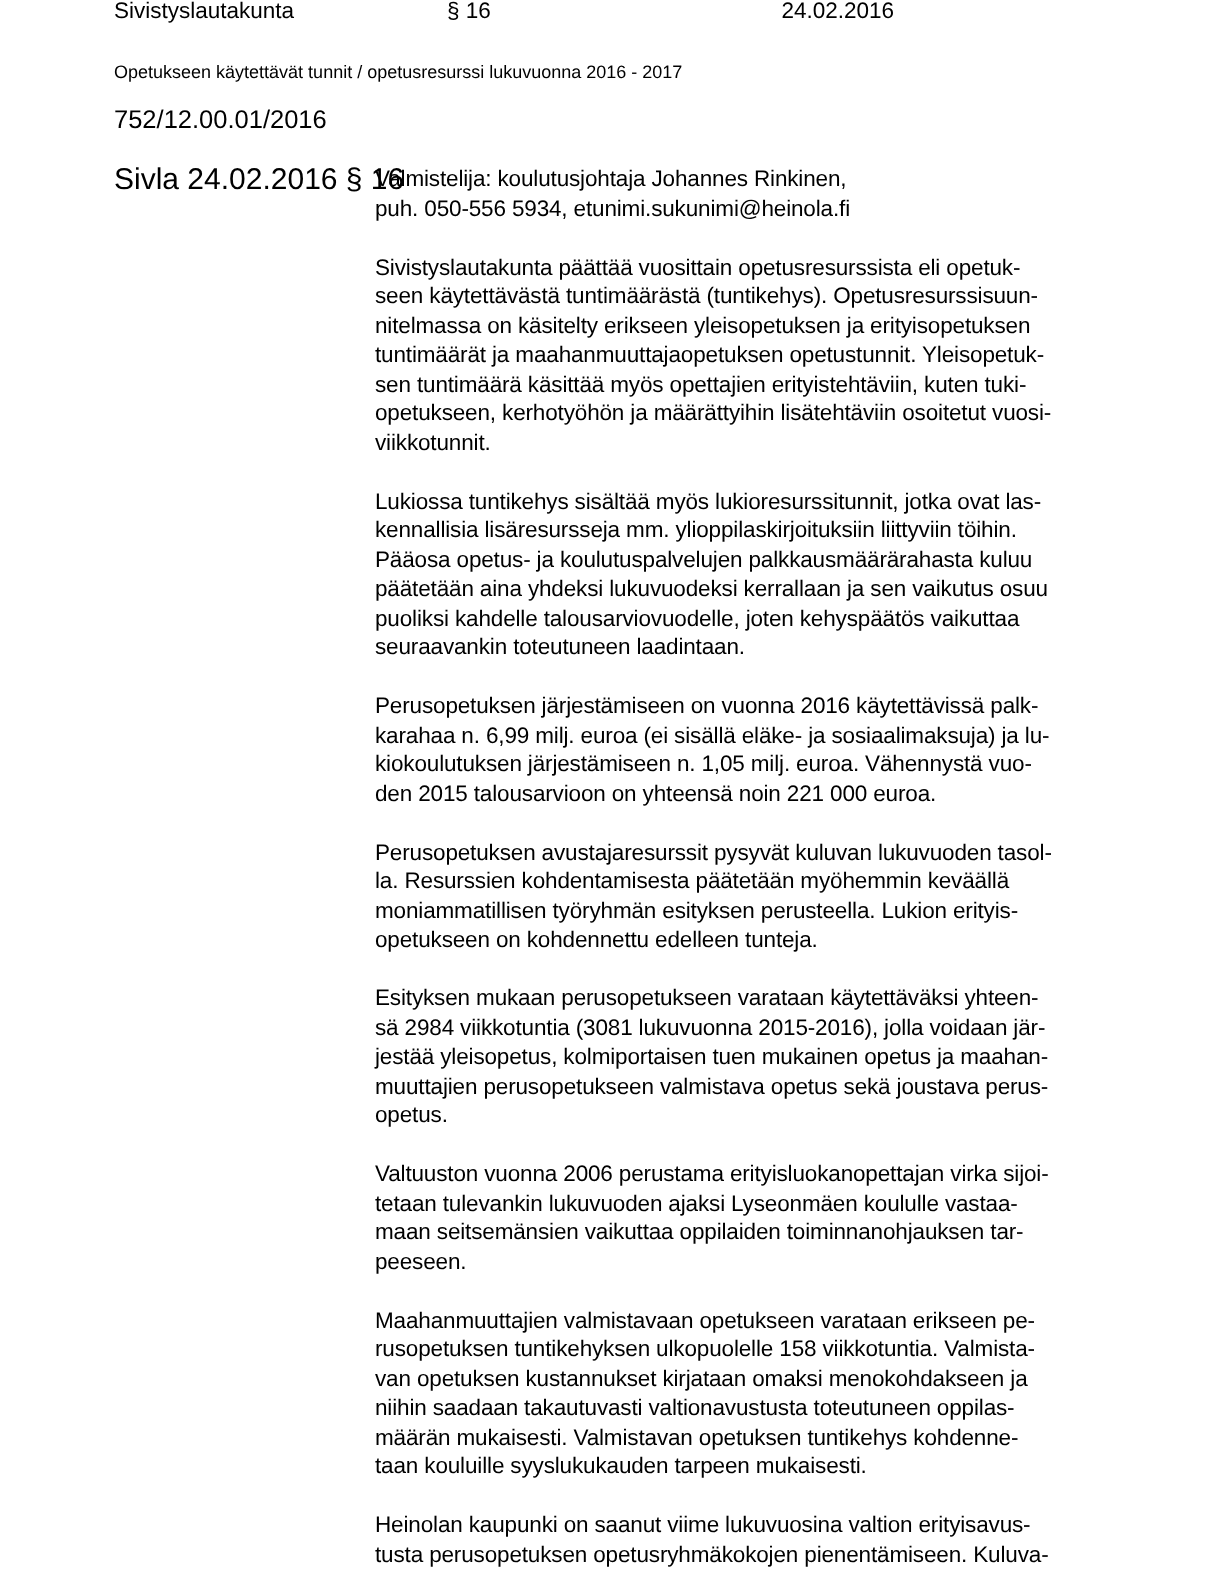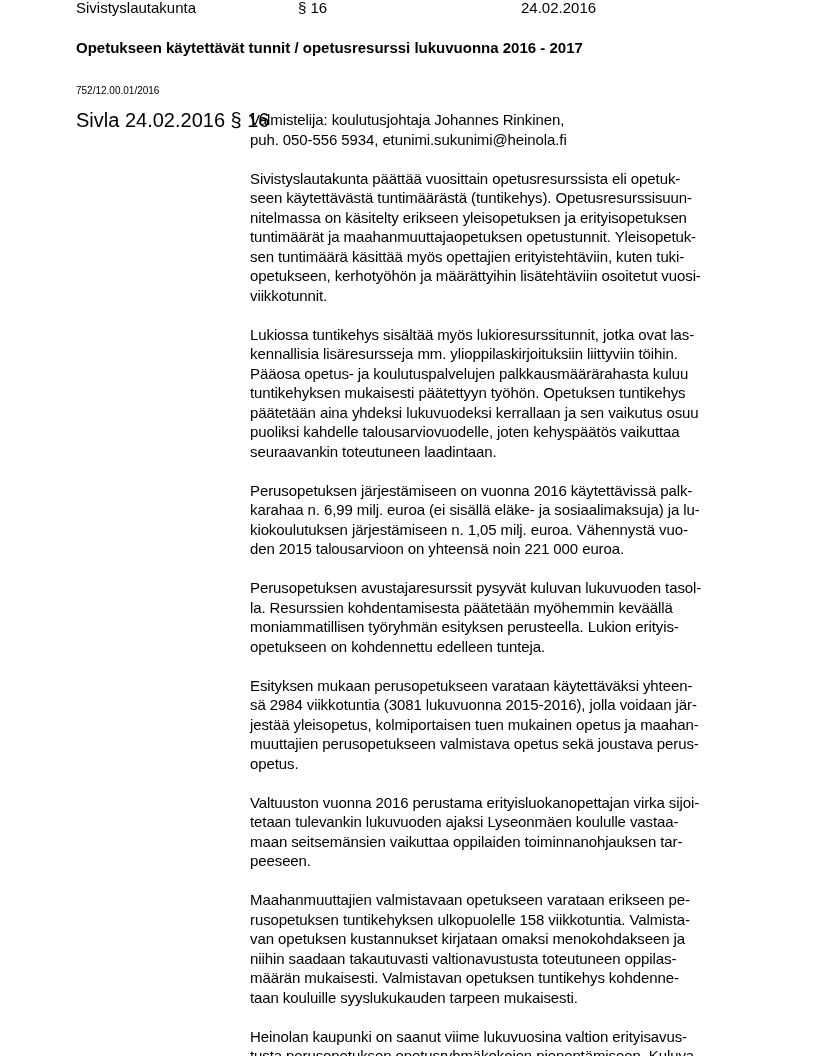--- a/index.html
+++ b/index.html
@@ -1,21 +1,21 @@
 <!DOCTYPE html>
 <html><head>
 <meta charset="utf-8">
 <style>
   html, body { margin: 0; padding: 0; background: #ffffff; }
   body { width: 816px; height: 1056px; overflow: hidden; position: relative;
          font-family: "Liberation Sans", sans-serif; color: #000; }
   .page { position: absolute; left: 0; top: 0; width: 746px; height: 1056px; }
   .hdr { position: absolute; top: -2px; font-size: 15px; line-height: 20px; }
-  .title { position: absolute; left: 76px; top: 38px; font-size: 15px; font-weight: bold; line-height: 20px; }
-  .docnum { position: absolute; left: 76px; top: 81px; font-size: 10px; line-height: 20px; }
+  .title { position: absolute; left: 76px; top: 38px; font-size: 12px; font-weight: normal; line-height: 20px; }
+  .docnum { position: absolute; left: 76px; top: 70px; font-size: 17px; line-height: 20px; }
   .ref { position: absolute; left: 76px; top: 110px; font-size: 20px; line-height: 20px; }
   .body { position: absolute; left: 250px; top: 110px; width: 500px; font-size: 15px; line-height: 19.5px; letter-spacing: -0.1px; }
   .body p { margin: 0 0 19.5px 0; }
   .body .line { display: block; white-space: nowrap; }
 </style>
 </head>
 <body>
 
 <div class="page">
   <span class="hdr" style="left:76px">Sivistyslautakunta</span>
@@ -37,21 +37,20 @@
         <span class="line">nitelmassa on käsitelty erikseen yleisopetuksen ja erityisopetuksen</span>
         <span class="line">tuntimäärät ja maahanmuuttajaopetuksen opetustunnit. Yleisopetuk-</span>
         <span class="line">sen tuntimäärä käsittää myös opettajien erityistehtäviin, kuten tuki-</span>
         <span class="line">opetukseen, kerhotyöhön ja määrättyihin lisätehtäviin osoitetut vuosi-</span>
         <span class="line">viikkotunnit.</span>
       </p>
       <p>
         <span class="line">Lukiossa tuntikehys sisältää myös lukioresurssitunnit, jotka ovat las-</span>
         <span class="line">kennallisia lisäresursseja mm. ylioppilaskirjoituksiin liittyviin töihin.</span>
         <span class="line">Pääosa opetus- ja koulutuspalvelujen palkkausmäärärahasta kuluu</span>
-        <span class="line">tuntikehyksen mukaisesti päätettyyn työhön. Opetuksen tuntikehys</span>
         <span class="line">päätetään aina yhdeksi lukuvuodeksi kerrallaan ja sen vaikutus osuu</span>
         <span class="line">puoliksi kahdelle talousarviovuodelle, joten kehyspäätös vaikuttaa</span>
         <span class="line">seuraavankin toteutuneen laadintaan.</span>
       </p>
       <p>
         <span class="line">Perusopetuksen järjestämiseen on vuonna 2016 käytettävissä palk-</span>
         <span class="line">karahaa n. 6,99 milj. euroa (ei sisällä eläke- ja sosiaalimaksuja) ja lu-</span>
         <span class="line">kiokoulutuksen järjestämiseen n. 1,05 milj. euroa. Vähennystä vuo-</span>
         <span class="line">den 2015 talousarvioon on yhteensä noin 221 000 euroa.</span>
       </p>
@@ -62,21 +61,21 @@
         <span class="line">opetukseen on kohdennettu edelleen tunteja.</span>
       </p>
       <p>
         <span class="line">Esityksen mukaan perusopetukseen varataan käytettäväksi yhteen-</span>
         <span class="line">sä 2984 viikkotuntia (3081 lukuvuonna 2015-2016), jolla voidaan jär-</span>
         <span class="line">jestää yleisopetus, kolmiportaisen tuen mukainen opetus ja maahan-</span>
         <span class="line">muuttajien perusopetukseen valmistava opetus sekä joustava perus-</span>
         <span class="line">opetus.</span>
       </p>
       <p>
-        <span class="line">Valtuuston vuonna 2016 perustama erityisluokanopettajan virka sijoi-</span>
+        <span class="line">Valtuuston vuonna 2006 perustama erityisluokanopettajan virka sijoi-</span>
         <span class="line">tetaan tulevankin lukuvuoden ajaksi Lyseonmäen koululle vastaa-</span>
         <span class="line">maan seitsemänsien vaikuttaa oppilaiden toiminnanohjauksen tar-</span>
         <span class="line">peeseen.</span>
       </p>
       <p>
         <span class="line">Maahanmuuttajien valmistavaan opetukseen varataan erikseen pe-</span>
         <span class="line">rusopetuksen tuntikehyksen ulkopuolelle 158 viikkotuntia. Valmista-</span>
         <span class="line">van opetuksen kustannukset kirjataan omaksi menokohdakseen ja</span>
         <span class="line">niihin saadaan takautuvasti valtionavustusta toteutuneen oppilas-</span>
         <span class="line">määrän mukaisesti. Valmistavan opetuksen tuntikehys kohdenne-</span>

